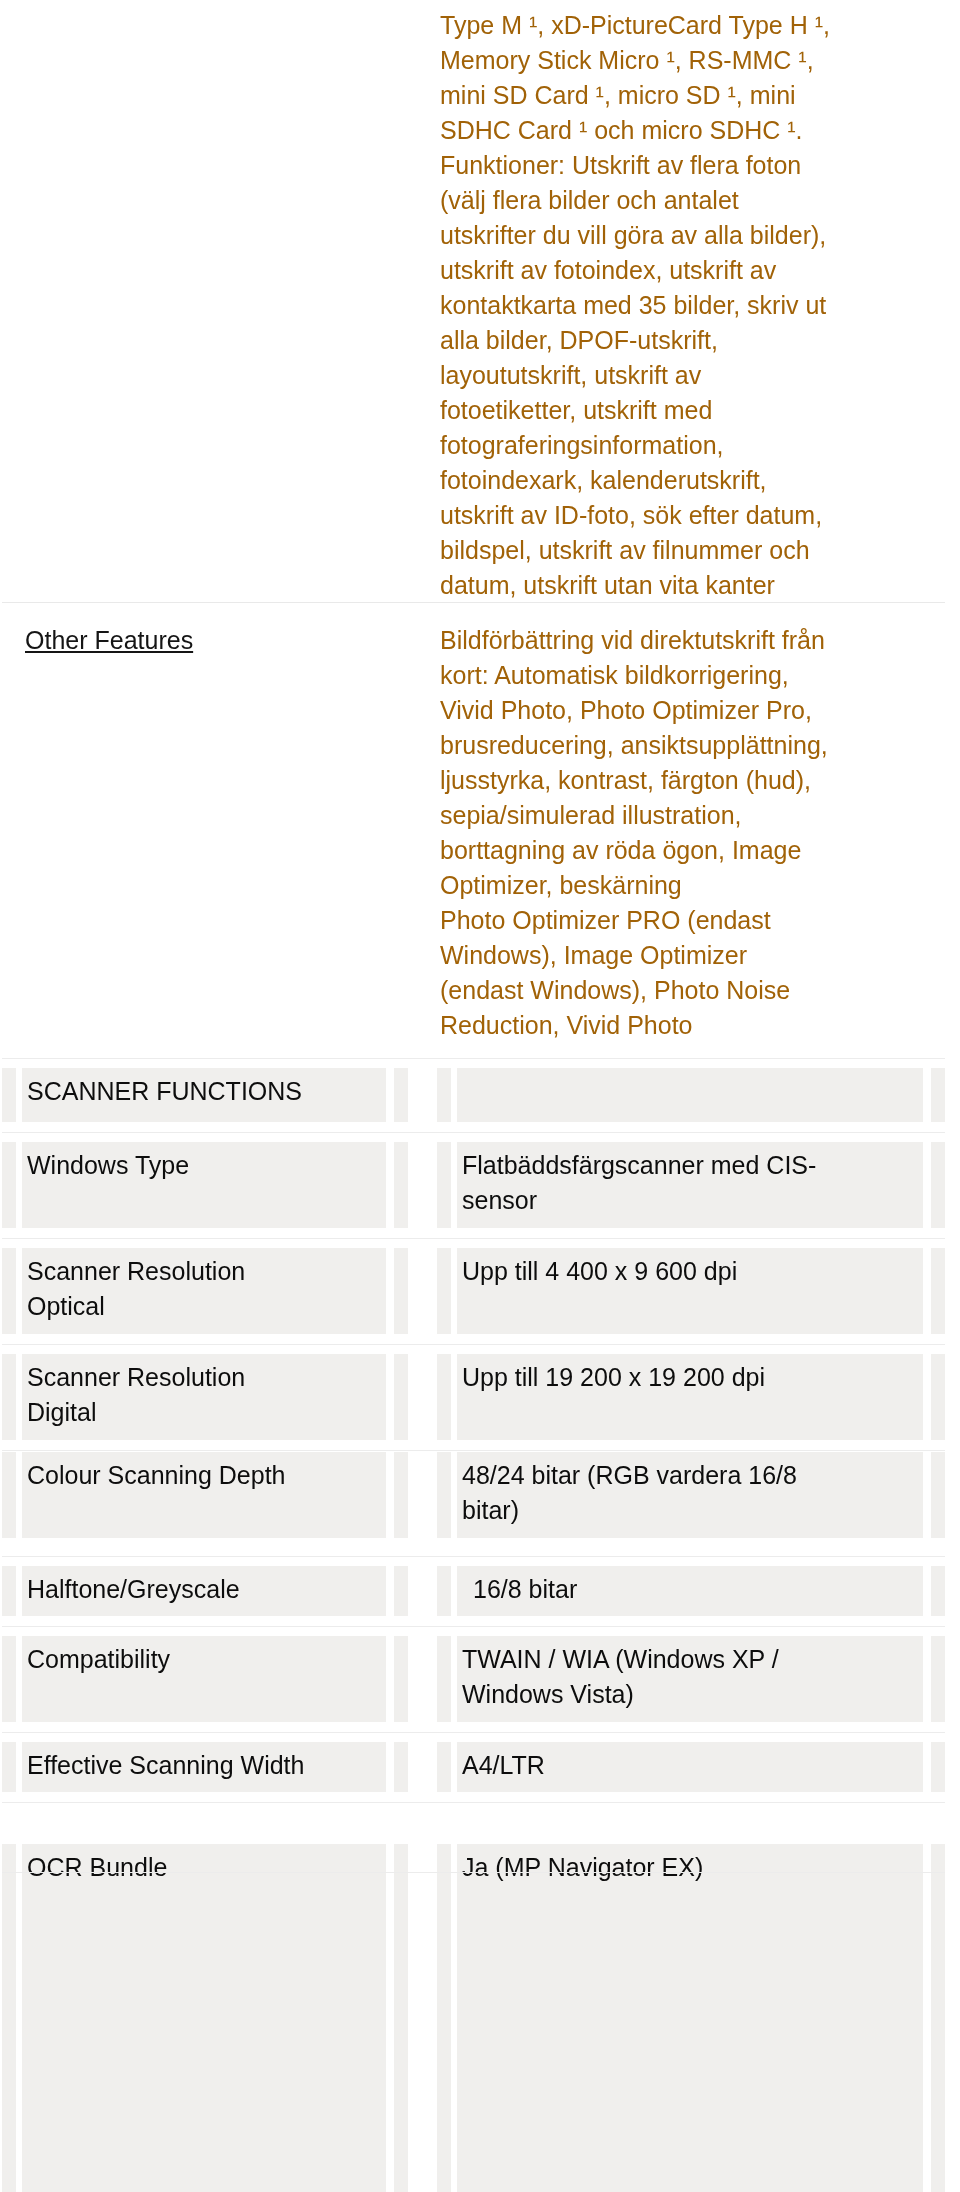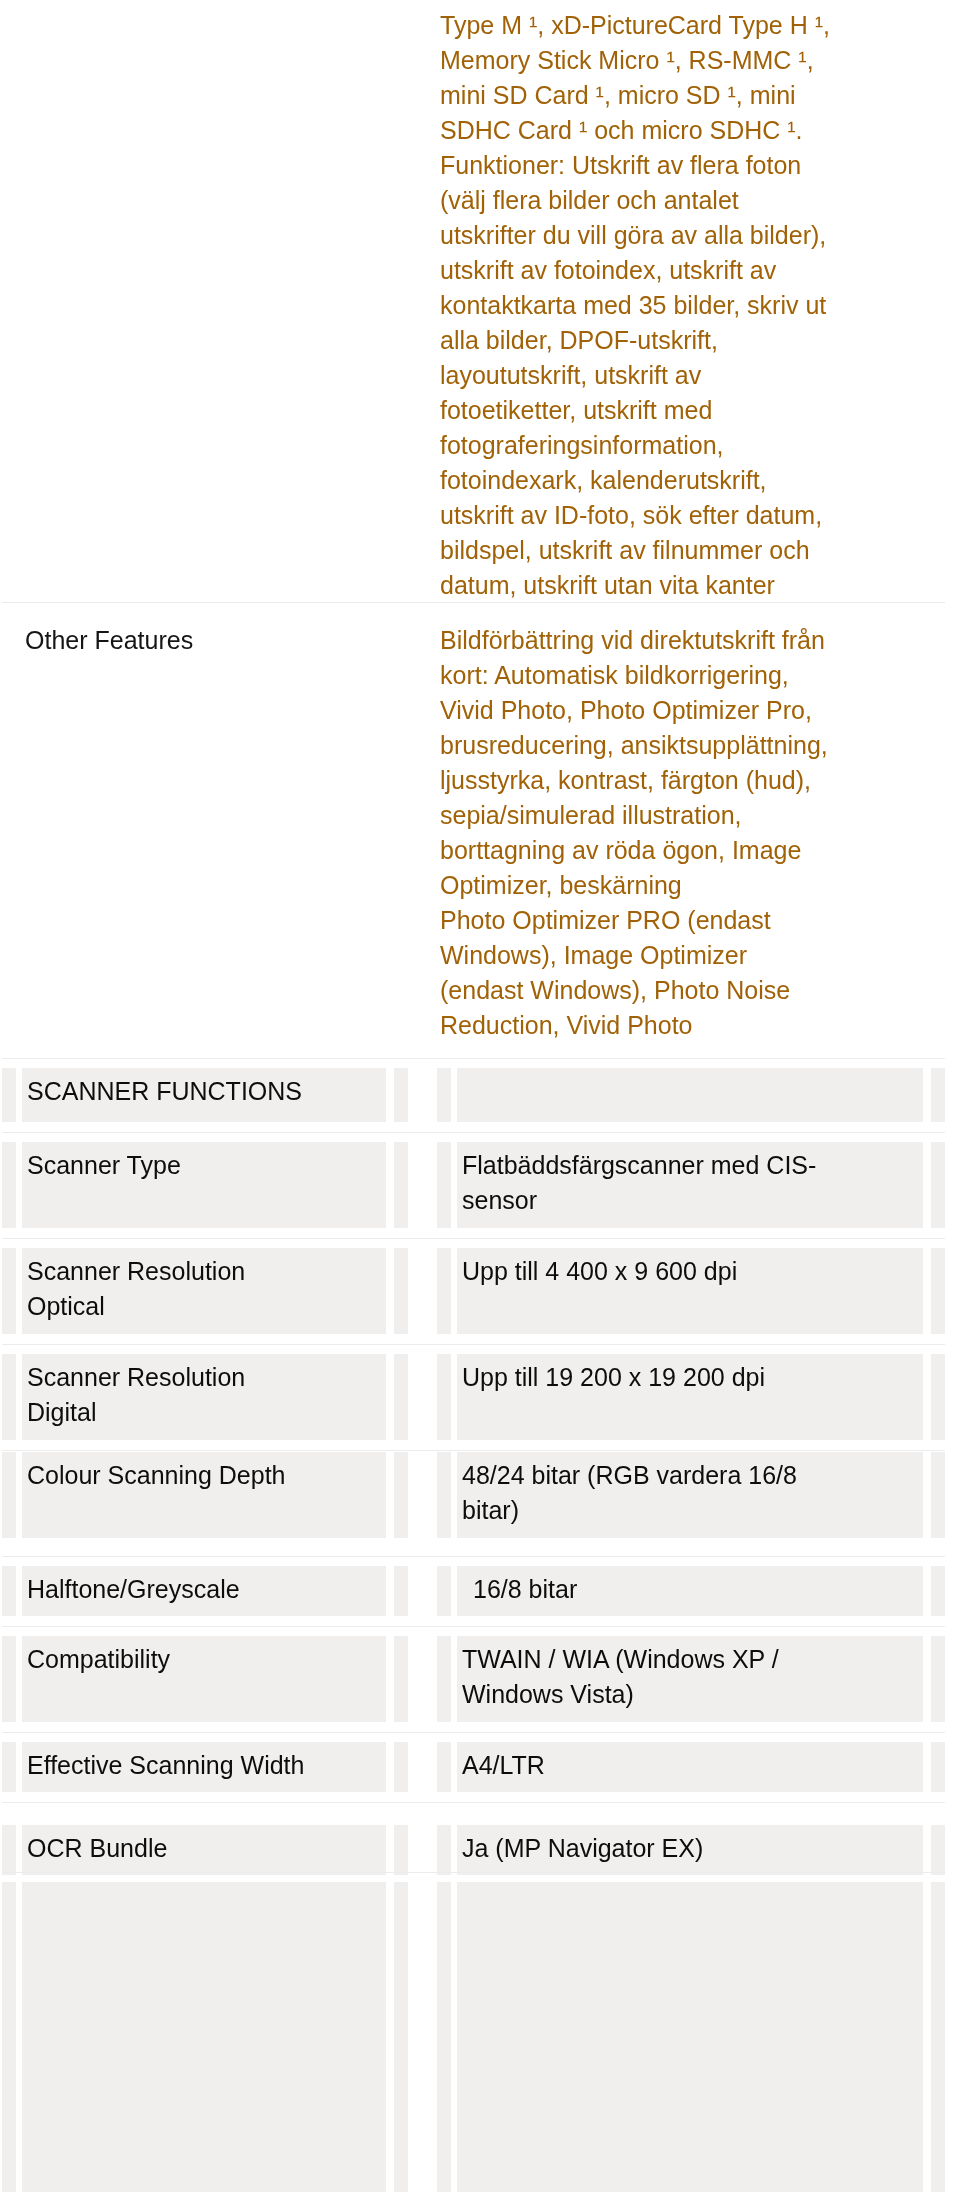--- a/index.html
+++ b/index.html
@@ -149,21 +149,21 @@
 fotograferingsinformation,
 fotoindexark, kalenderutskrift,
 utskrift av ID-foto, sök efter datum,
 bildspel, utskrift av filnummer och
 datum, utskrift utan vita kanter</div>
     </div>
 
     <div class="hairline" style="top:602px;"></div>
 
     <div class="cont-row">
-      <div class="cont-label" style="top:623px;">Other Features</div>
+      <div class="cont-label" style="top:623px;text-decoration:underline;">Other Features</div>
       <div class="cont-value" style="top:623px;">Bildförbättring vid direktutskrift från
 kort: Automatisk bildkorrigering,
 Vivid Photo, Photo Optimizer Pro,
 brusreducering, ansiktsupplättning,
 ljusstyrka, kontrast, färgton (hud),
 sepia/simulerad illustration,
 borttagning av röda ögon, Image
 Optimizer, beskärning
 Photo Optimizer PRO (endast
 Windows), Image Optimizer
@@ -192,21 +192,21 @@
       </div>
     </div>
 
     <div class="row-sep" style="top:82px;"></div>
 
     <div class="spec-row" style="top:88px; height:94px;">
       <div class="cell cell-left">
         <div class="stub"></div>
         <div class="panel"></div>
         <div class="endstub"></div>
-        <div class="txt">Scanner Type</div>
+        <div class="txt">Windows Type</div>
       </div>
       <div class="cell cell-right">
         <div class="stub"></div>
         <div class="panel"></div>
         <div class="endstub"></div>
         <div class="txt">Flatbäddsfärgscanner med CIS-
 sensor</div>
       </div>
     </div>
 
@@ -311,21 +311,21 @@
       <div class="cell cell-right">
         <div class="stub"></div>
         <div class="panel"></div>
         <div class="endstub"></div>
         <div class="txt">A4/LTR</div>
       </div>
     </div>
 
     <div class="row-sep" style="top:752px;"></div>
 
-    <div class="spec-row" style="top:771px; height:58px;padding-left:26px;">
+    <div class="spec-row" style="top:790px; height:58px;padding-left:26px;">
       <div class="cell cell-left">
         <div class="stub"></div>
         <div class="panel"></div>
         <div class="endstub"></div>
         <div class="txt">OCR Bundle</div>
       </div>
       <div class="cell cell-right">
         <div class="stub"></div>
         <div class="panel"></div>
         <div class="endstub"></div>

